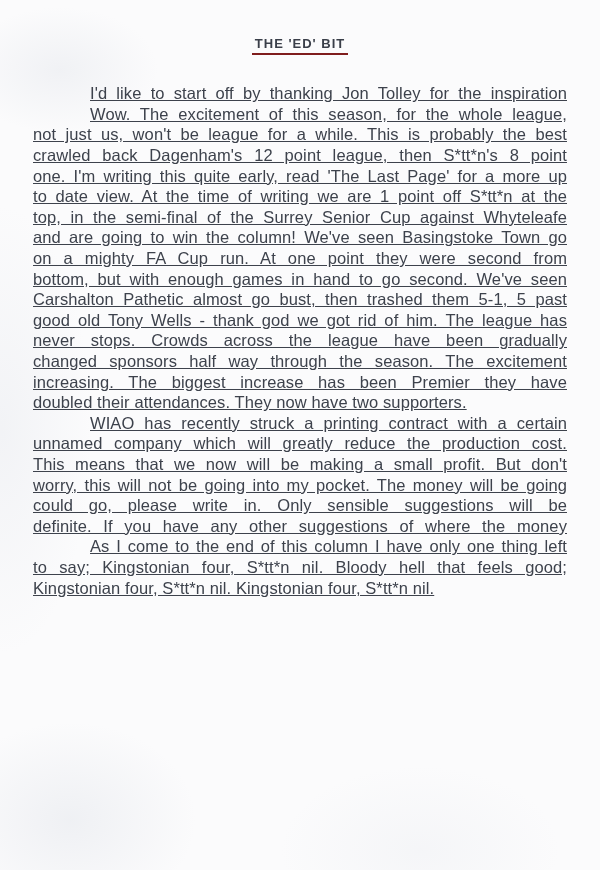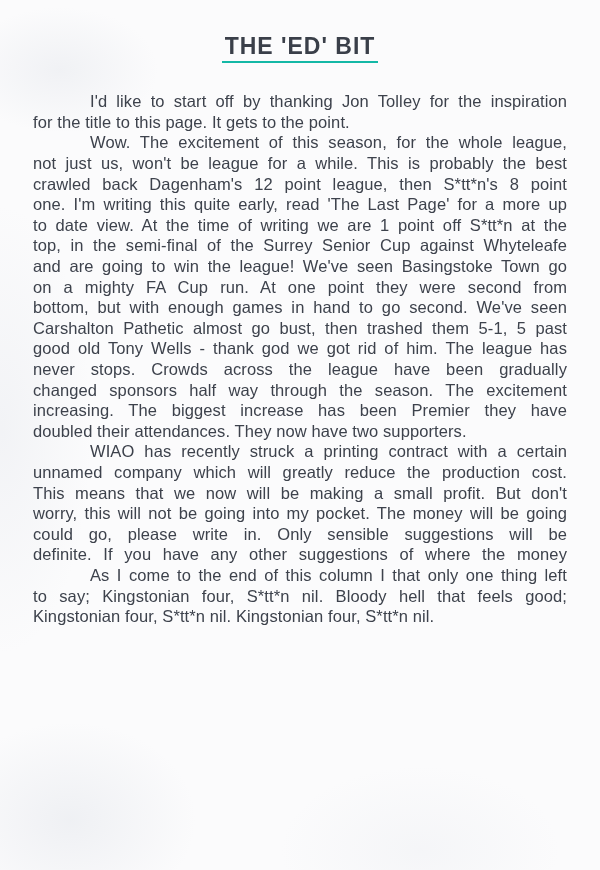--- a/index.html
+++ b/index.html
@@ -28,85 +28,85 @@
   .page {
     position: relative;
     padding: 34px 33px 0 33px;
     box-sizing: border-box;
   }
   .title-wrap {
     text-align: center;
   }
   .page-title {
     display: inline-block;
-    font-size: 23px;
+    font-size: 13px;
     font-weight: bold;
     letter-spacing: 1px;
     color: #3a3f49;
-    border-bottom: 2px solid #14b8a6;
+    border-bottom: 2px solid #7f1d1d;
     padding: 0 3px 2px 3px;
     line-height: 1.1;
   }
   .article {
     margin-top: 28px;
     font-size: 16.5px;
     line-height: 20.6px;
     letter-spacing: 0.1px;
   }
   .para { margin: 0; }
   .line {
     text-align: justify;
     text-align-last: justify;
     white-space: normal;
+    text-decoration: underline;
   }
   .line.first {
     padding-left: 57px;
   }
   .line.last {
     text-align-last: left;
   }
 </style>
 </head>
 <body style="color: rgb(61, 66, 76); background: rgb(251, 251, 252);">
 
 <div class="scan-noise"></div>
 
 <div class="page">
   <div class="title-wrap">
     <span class="page-title">THE 'ED' BIT</span>
   </div>
   <div class="article">
       <div class="para">
         <div class="line first">I'd like to start off by thanking Jon Tolley for the inspiration</div>
-        <div class="line last">for the title to this page. It gets to the point.</div>
       </div>
       <div class="para">
         <div class="line first">Wow. The excitement of this season, for the whole league,</div>
         <div class="line">not just us, won't be league for a while. This is probably the best</div>
         <div class="line">crawled back Dagenham's 12 point league, then S*tt*n's 8 point</div>
         <div class="line">one. I'm writing this quite early, read 'The Last Page' for a more up</div>
         <div class="line">to date view. At the time of writing we are 1 point off S*tt*n at the</div>
         <div class="line">top, in the semi-final of the Surrey Senior Cup against Whyteleafe</div>
-        <div class="line">and are going to win the league! We've seen Basingstoke Town go</div>
+        <div class="line">and are going to win the column! We've seen Basingstoke Town go</div>
         <div class="line">on a mighty FA Cup run. At one point they were second from</div>
         <div class="line">bottom, but with enough games in hand to go second. We've seen</div>
         <div class="line">Carshalton Pathetic almost go bust, then trashed them 5-1, 5 past</div>
         <div class="line">good old Tony Wells - thank god we got rid of him. The league has</div>
         <div class="line">never stops. Crowds across the league have been gradually</div>
         <div class="line">changed sponsors half way through the season. The excitement</div>
         <div class="line">increasing. The biggest increase has been Premier they have</div>
         <div class="line last">doubled their attendances. They now have two supporters.</div>
       </div>
       <div class="para">
         <div class="line first">WIAO has recently struck a printing contract with a certain</div>
         <div class="line">unnamed company which will greatly reduce the production cost.</div>
         <div class="line">This means that we now will be making a small profit. But don't</div>
         <div class="line">worry, this will not be going into my pocket. The money will be going</div>
         <div class="line">could go, please write in. Only sensible suggestions will be</div>
         <div class="line">definite. If you have any other suggestions of where the money</div>
       </div>
       <div class="para">
-        <div class="line first">As I come to the end of this column I that only one thing left</div>
+        <div class="line first">As I come to the end of this column I have only one thing left</div>
         <div class="line">to say; Kingstonian four, S*tt*n nil. Bloody hell that feels good;</div>
         <div class="line last">Kingstonian four, S*tt*n nil. Kingstonian four, S*tt*n nil.</div>
       </div>
     </div>
 </div>
 
 </body></html>

